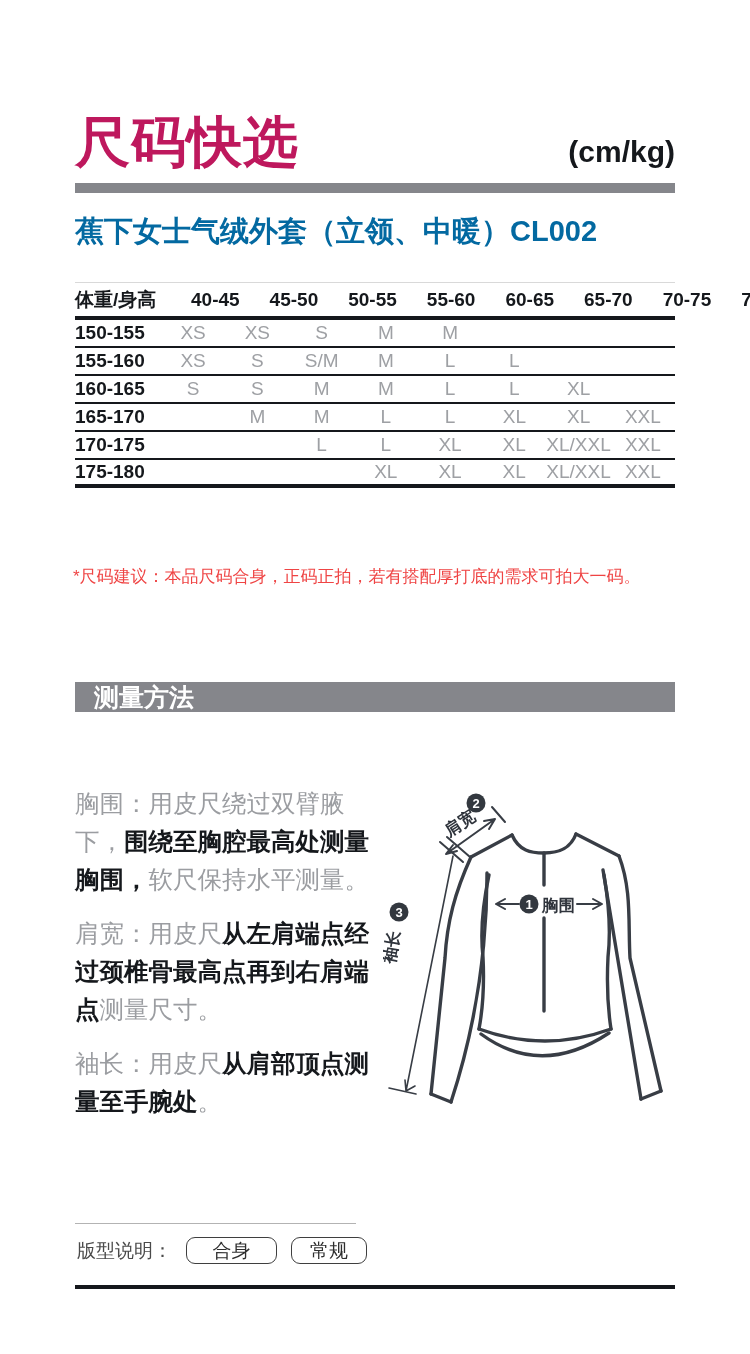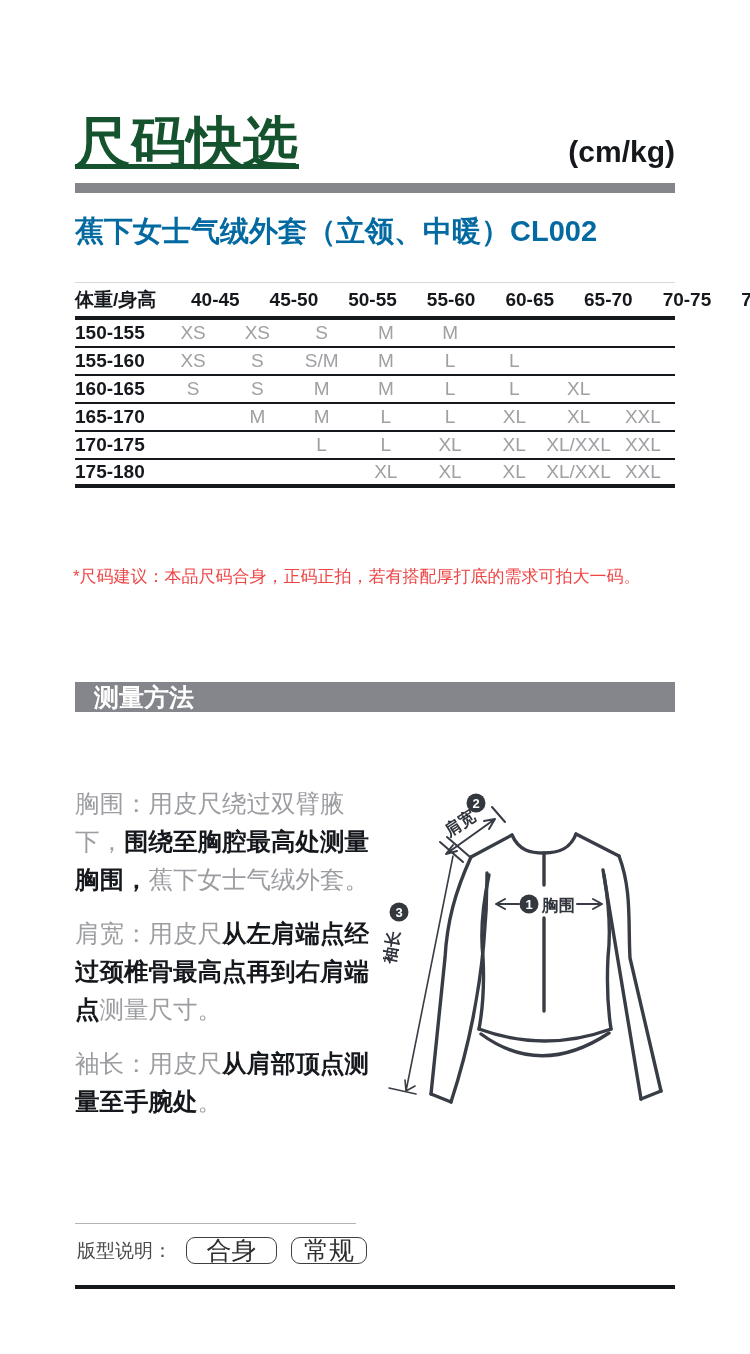--- a/index.html
+++ b/index.html
@@ -2,21 +2,21 @@
 <html><head>
 <meta charset="utf-8">
 <style>
   html,body{margin:0;padding:0;background:#ffffff;}
   *{box-sizing:border-box;}
   body{font-family:"Liberation Sans","DejaVu Sans",sans-serif;}
   .page{position:relative;width:750px;height:1354px;background:#fff;overflow:hidden;margin:0 auto;}
 
   
   .title-row{position:absolute;left:75px;right:75px;top:86px;height:84px;display:flex;justify-content:space-between;align-items:flex-end;}
-  .page-title{font-size:55px;font-weight:900;color:#14532d;letter-spacing:1px;line-height:1;text-decoration:underline;}
+  .page-title{font-size:55px;font-weight:900;color:#be185d;letter-spacing:1px;line-height:1;}
   .unit-label{font-size:30px;font-weight:700;color:#15181c;line-height:1;padding-bottom:3px;}
   .title-bar{position:absolute;left:75px;right:75px;top:183px;height:10px;background:#85868b;}
   .product-title{position:absolute;left:75px;top:212px;font-size:29px;font-weight:700;color:#0369a1;}
 
   
   .size-table{position:absolute;left:75px;right:75px;top:282px;border-top:1px solid #d9d9d9;}
   .thead,.trow{display:grid;grid-template-columns:86px repeat(8,1fr);align-items:center;}
   .thead{height:37px;border-bottom:4px solid #15181c;gap:30px;}
   .thead .tcell{font-size:19px;font-weight:700;color:#15181c;text-align:center;white-space:nowrap;}
   .thead .tcell:first-child{text-align:left;}
@@ -34,21 +34,21 @@
   .mpara .em{color:#15181c;font-weight:700;}
   .mpara1{top:760px;} .mpara2{top:890px;} .mpara3{top:1020px;}
 
   .diagram-wrap{position:absolute;left:383px;top:772px;width:312px;height:360px;}
   .diagram-wrap svg text{font-family:"Liberation Sans","DejaVu Sans",sans-serif;}
 
   
   .fit-divider{position:absolute;left:75px;top:1223px;width:281px;height:1px;background:#b3b3b3;}
   .fit-row{position:absolute;left:77px;top:1237px;display:flex;align-items:center;}
   .fit-label{font-size:19px;color:#4a4a4a;margin-right:14px;}
-  .fit-btn{height:27px;border:1.5px solid #3f3f3f;border-radius:9px;background:#fff;display:flex;align-items:center;justify-content:center;font-size:25px;color:#2e2e2e;margin-right:14px;}
+  .fit-btn{height:27px;border:1.5px solid #3f3f3f;border-radius:9px;background:#fff;display:flex;align-items:center;justify-content:center;font-size:19px;color:#2e2e2e;margin-right:14px;}
   .fit-btn.b1{width:91px;} .fit-btn.b2{width:76px;}
   .bottom-rule{position:absolute;left:75px;right:75px;top:1285px;height:4px;background:#15181c;}
 </style>
 </head>
 <body>
 
 <div class="page">
 
   <div class="title-row">
     <div class="page-title">尺码快选</div>
@@ -137,21 +137,21 @@
           <div class="tcell tval">XXL</div>
         </div>
       </div>
   </div>
   <div class="size-note">*尺码建议：本品尺码合身，正码正拍，若有搭配厚打底的需求可拍大一码。</div>
 
   <div class="section-bar">
     <span>测量方法</span>
   </div>
 
-  <p class="mpara mpara1"><span class="plain">胸围：用皮尺绕过双臂腋下，</span><span class="em">围绕至胸腔最高处测量胸围，</span><span class="plain">蕉下女士气绒外套。</span></p>
+  <p class="mpara mpara1"><span class="plain">胸围：用皮尺绕过双臂腋下，</span><span class="em">围绕至胸腔最高处测量胸围，</span><span class="plain">软尺保持水平测量。</span></p>
   <p class="mpara mpara2"><span class="plain">肩宽：用皮尺</span><span class="em">从左肩端点经过颈椎骨最高点再到右肩端点</span><span class="plain">测量尺寸。</span></p>
   <p class="mpara mpara3"><span class="plain">袖长：用皮尺</span><span class="em">从肩部顶点测量至手腕处</span><span class="plain">。</span></p>
 
   <div class="diagram-wrap">
     <svg width="312" height="360" viewBox="0 0 312 360">
 
       <g stroke="#383d45" stroke-width="3.4" fill="none" stroke-linecap="round" stroke-linejoin="round">
         <path d="M88 85 L129 63"></path>
         <path d="M129 63 C136 79 148 81 161 81 C174 81 187 78 193 62"></path>
         <path d="M193 62 L236 84"></path>

